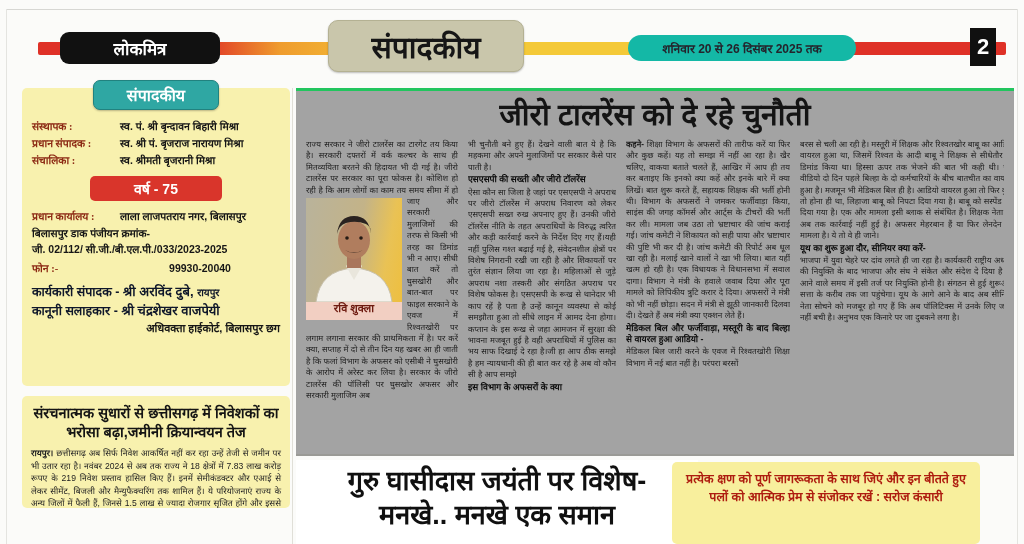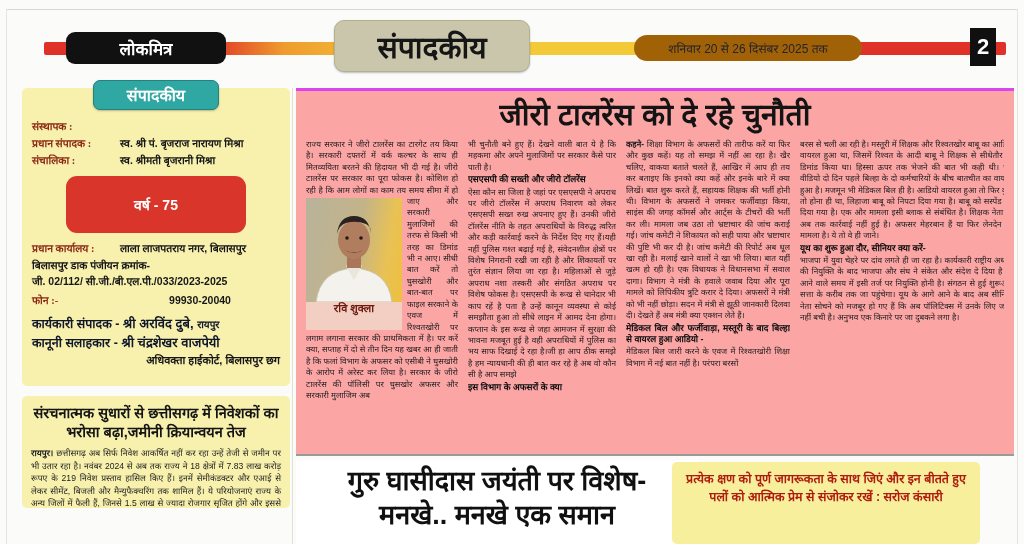--- a/index.html
+++ b/index.html
@@ -4,73 +4,73 @@
 <style>
   * { margin:0; padding:0; box-sizing:border-box; }
   html,body { width:1024px; height:544px; overflow:hidden; background:#fbfbf9;
     font-family:"Liberation Sans","DejaVu Sans",sans-serif; }
   .page { position:relative; width:1024px; height:544px; }
   .top-rule { position:absolute; left:6px; right:6px; top:9px; height:1px; background:#d7d7d3; }
   .side-rule-l { position:absolute; left:6px; top:9px; bottom:0; width:1px; background:#e4e4e0; }
   .side-rule-r { position:absolute; right:6px; top:9px; bottom:0; width:1px; background:#e4e4e0; }
 
   
-  .header { position:absolute; left:16px; right:14px; top:26px; height:44px; }
+  .header { position:absolute; left:10px; right:14px; top:26px; height:44px; }
   .header-bar { position:absolute; left:28px; right:4px; top:16px; height:13px; border-radius:2px;
     background:linear-gradient(to right,#df3127 0%,#df3127 17%,#ef9c2e 25%,#f4c938 38%,#f4c938 62%,#e4612a 70%,#df3127 78%,#df3127 100%); }
   .brand-box { position:absolute; left:50px; top:6px; width:160px; height:32px; background:#111;
     border-radius:9px; color:#fff; font-weight:bold; font-size:17px; display:flex; align-items:center; justify-content:center; }
   .section-box { position:absolute; left:318px; top:-6px; width:196px; height:52px; background:#c9c6ab;
     border-radius:10px; border:1px solid #b4b193; color:#161616; font-weight:bold; font-size:30px;
     display:flex; align-items:center; justify-content:center; box-shadow:0 1px 2px rgba(0,0,0,.25); }
-  .date-pill { position:absolute; left:618px; top:9px; width:228px; height:26px; background:#a16207;
-    border-radius:13px; color:#24242c; font-weight:normal; font-size:12px; display:flex; align-items:center; justify-content:center; }
+  .date-pill { position:absolute; left:618px; top:9px; width:228px; height:26px; background:#14b8a6;
+    border-radius:13px; color:#24242c; font-weight:bold; font-size:12px; display:flex; align-items:center; justify-content:center; }
   .pageno-box { position:absolute; right:14px; top:2px; width:26px; height:38px; background:#101010;
     color:#fff; font-weight:bold; font-size:22px; display:flex; align-items:center; justify-content:center; }
 
   
   .sidebar { position:absolute; left:22px; top:88px; width:268px; }
   .masthead-box { background:#f8f1ae; border-radius:5px; padding:6px 10px 10px; height:298px; }
   .masthead-title { width:126px; margin:-14px auto 8px; background:#2fa7a3; border:1px solid #21827f;
     border-radius:7px; color:#fff; font-weight:bold; font-size:16px; text-align:center; padding:3px 0;
     box-shadow:0 1px 2px rgba(0,0,0,.25); }
   .m-row { display:flex; font-size:10.5px; line-height:17px; }
   .m-label { width:88px; color:#8c2a14; font-weight:bold; flex:none;font-family:Liberation Serif, serif; }
   .m-value { flex:1; color:#161616; font-weight:bold; }
-  .year-badge { width:180px; margin:7px auto; background:#d9352b; border-radius:11px; color:#fff;
-    font-weight:bold; font-size:14px; text-align:center; padding:19px 0; }
+  .year-badge { width:132px; margin:7px auto; background:#d9352b; border-radius:5px; color:#fff;
+    font-weight:bold; font-size:14px; text-align:center; padding:3px 0; }
   .m-plain { font-size:10.5px; line-height:16px; color:#161616; font-weight:bold; }
   .editor-line { font-size:13px; font-weight:bold; color:#0f172a; margin-top:6px; line-height:18px; }
   .editor-line .lbl { font-size:12.5px; }
   .editor-line .small { font-size:10px; }
   .legal-sub { text-align:right; font-size:11px; font-weight:bold; color:#161616; }
 
   .news-box { margin-top:10px; background:#f8f1ae; border-radius:5px; padding:8px 9px; height:112px; overflow:hidden; }
   .news-headline { text-align:center; font-weight:bold; font-size:14.5px; line-height:19px; color:#141414; margin-bottom:5px; }
   .news-body { font-size:8.6px; line-height:12.6px; text-align:justify; color:#222; }
   .news-body .dateline { font-weight:bold; }
 
   
-  .main-box { position:absolute; left:296px; top:88px; width:718px; height:368px; background:#fca5a5;
-    border-top:3px solid #d946ef; border-bottom:2px solid #9a9a96; padding:4px 10px 6px; overflow:hidden; }
+  .main-box { position:absolute; left:296px; top:88px; width:718px; height:368px; background:#a3a3a3;
+    border-top:3px solid #22c55e; border-bottom:2px solid #9a9a96; padding:4px 10px 6px; overflow:hidden; }
   .main-headline { text-align:center; font-weight:bold; font-size:30px; line-height:36px; color:#141414; margin:2px 0 6px; }
   .cols { display:flex; gap:10px; height:306px; overflow:hidden; }
   .col { font-size:8.2px; line-height:11.4px; text-align:justify; color:#1d1d1d; overflow:hidden; }
   .col1 { width:152px; flex:none; }
   .col2 { width:148px; flex:none; }
   .col3 { width:164px; flex:none; }
   .col4 { width:214px; flex:none; }
   .subhead { font-weight:bold; font-size:8.8px; color:#0e0e0e; margin:1px 0; }
   .lead-bold { font-weight:bold; }
 
   .photo-wrap { float:left; width:96px; margin:2px 5px 2px 0; }
   .photo { width:96px; height:104px; position:relative; overflow:hidden;
     background:linear-gradient(100deg,#b9b39b 0%,#c3b388 52%,#e9c255 80%,#eebf3f 100%); }
   .photo svg { position:absolute; left:0; top:0; width:100%; height:100%; }
-  .photo-caption { background:#f2cfc2; color:#6d1a0f; font-weight:bold; font-size:11px; text-align:center; padding:1px 0 16px; }
+  .photo-caption { background:#f2cfc2; color:#6d1a0f; font-weight:bold; font-size:11px; text-align:center; padding:1px 0 6px; }
 
   
   .special-box { position:absolute; left:296px; top:460px; width:402px; height:84px; background:#fff;
     text-align:center; overflow:hidden; padding-top:4px; }
   .special-l1 { font-weight:bold; font-size:27px; line-height:34px; color:#101010; }
   .special-l2 { font-weight:bold; font-size:27px; line-height:34px; color:#101010; }
 
   .quote-box { position:absolute; left:672px; top:462px; width:308px; height:82px; background:#f8ef9d;
     border-radius:5px; padding:9px 12px; overflow:hidden; }
   .quote-text { color:#ae1d10; font-weight:bold; font-size:12.5px; line-height:17.5px; text-align:center; }
@@ -94,20 +94,21 @@
   </div>
 
   <div class="v-divider"></div>
 
   <div class="sidebar">
     <div class="masthead-box">
       <div class="masthead-title">संपादकीय</div>
 
       <div class="m-row">
         <span class="m-label">संस्थापक :</span>
+        <span class="m-value">स्व. पं. श्री बृन्दावन बिहारी मिश्रा</span>
       </div>
       <div class="m-row">
         <span class="m-label">प्रधान संपादक :</span>
         <span class="m-value">स्व. श्री पं. बृजराज नारायण मिश्रा</span>
       </div>
       <div class="m-row">
         <span class="m-label">संचालिका :</span>
         <span class="m-value">स्व. श्रीमती बृजरानी मिश्रा</span>
       </div>
 

